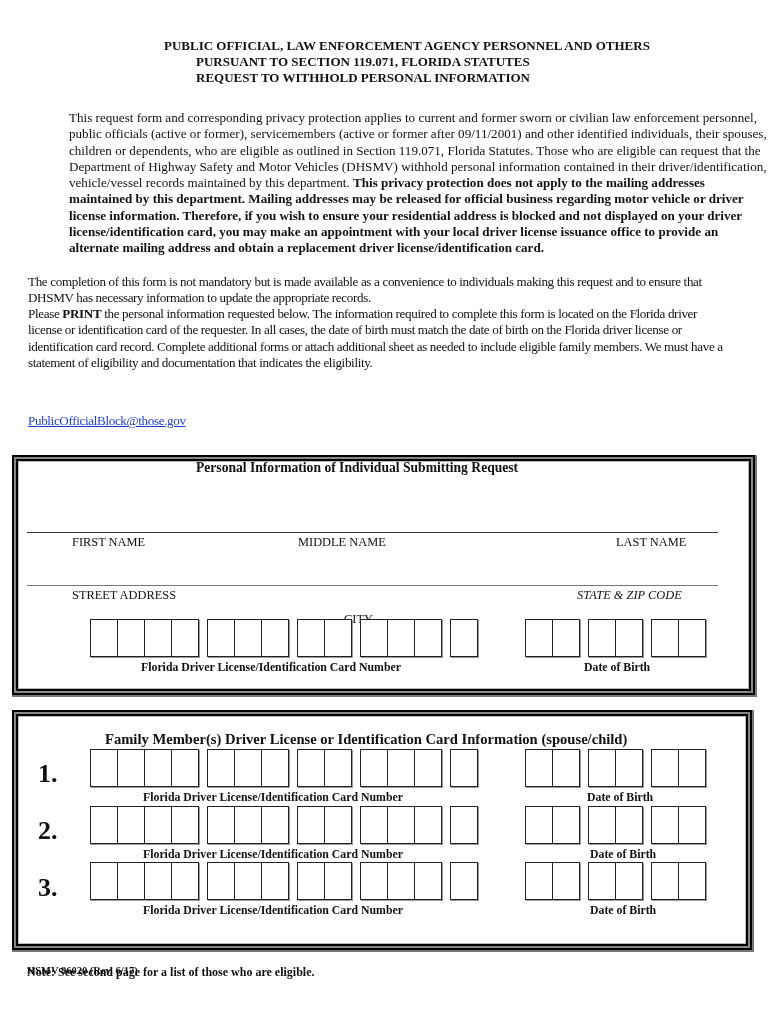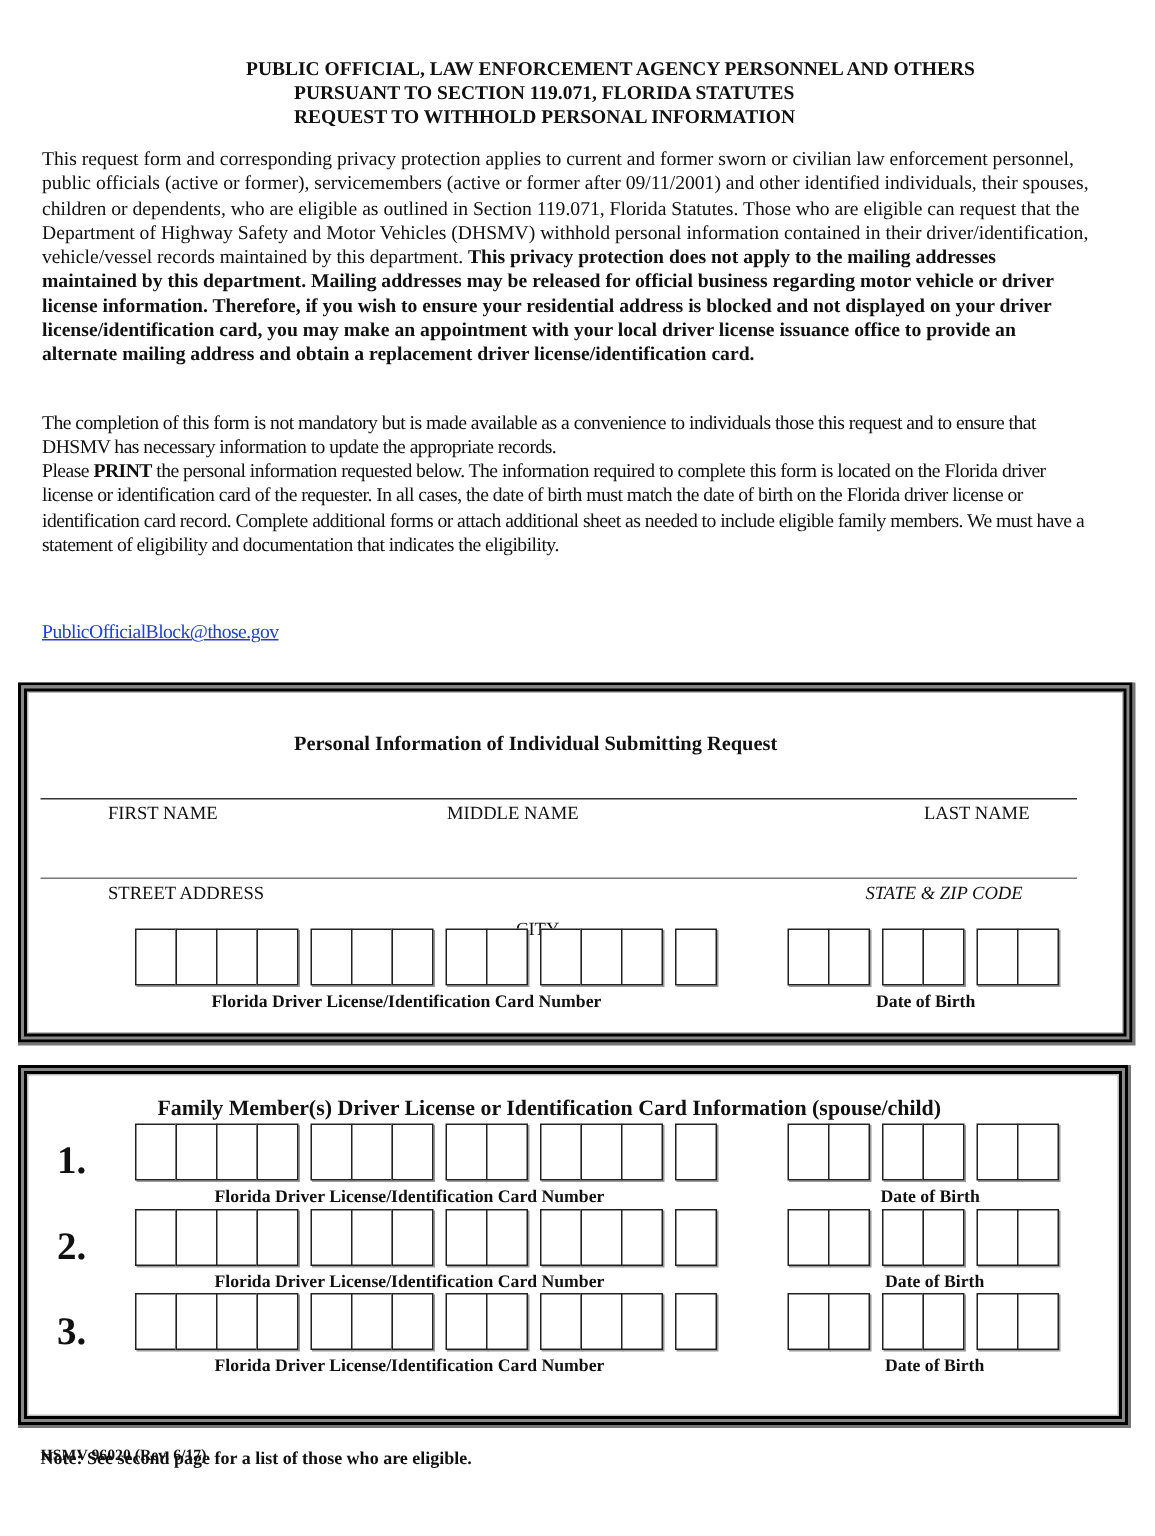--- a/index.html
+++ b/index.html
@@ -26,37 +26,37 @@
   .row-num { position: absolute; font-weight: bold; font-size: 26px; }
   .footer { position: absolute; font-weight: bold; white-space: nowrap; }
 </style>
 </head>
 <body>
 
 <div class="abs title" style="left:164px; top:38px;">PUBLIC OFFICIAL, LAW ENFORCEMENT AGENCY PERSONNEL AND OTHERS</div>
 <div class="abs title" style="left:196px; top:54px;">PURSUANT TO SECTION 119.071, FLORIDA STATUTES</div>
 <div class="abs title" style="left:196px; top:70px;">REQUEST TO WITHHOLD PERSONAL INFORMATION</div>
 
-<div class="abs para" style="top:98px;">
+<div class="abs para" style="top:110px;margin-left:41px;">
   <span>This request form and corresponding privacy protection applies to current and former sworn or civilian law enforcement personnel, public officials (active or former), servicemembers (active or former after 09/11/2001) and other identified individuals, their spouses, children or dependents, who are eligible as outlined in Section 119.071, Florida Statutes.  Those who are eligible can request that the Department of Highway Safety and Motor Vehicles (DHSMV) withhold personal information contained in their driver/identification, vehicle/vessel records maintained by this department.  </span><b>This privacy protection does not apply to the mailing addresses maintained by this department. Mailing addresses may be released for official business regarding motor vehicle or driver license information.   Therefore, if you wish to ensure your residential address is blocked and not displayed on your driver license/identification card, you may make an appointment with your local driver license issuance office to provide an alternate mailing address and obtain a replacement driver license/identification card.</b>
 </div>
 
-<div class="abs para condensed" style="top:274px;">The completion of this form is not mandatory but is made available as a convenience to individuals those this request and to ensure that DHSMV has necessary information to update the appropriate records.</div>
+<div class="abs para condensed" style="top:274px;">The completion of this form is not mandatory but is made available as a convenience to individuals making this request and to ensure that DHSMV has necessary information to update the appropriate records.</div>
 
 <div class="abs para condensed" style="top:306px;">
   <span>Please </span><b>PRINT</b><span> the personal information requested below.  The information required to complete this form is located on the Florida driver license or identification card of the requester.  In all cases, the date of birth must match the date of birth on the Florida driver license or identification card record.  Complete additional forms or attach additional sheet as needed to include eligible family members.  We must have a statement of eligibility and documentation that indicates the eligibility.</span>
 </div>
 
 <div class="abs para condensed" style="top:397px;">
   <br>
   <span class="email">PublicOfficialBlock@those.gov</span>
 </div>
 
 <div class="frame" style="left:12px; top:455px; width:739px; height:236px;"></div>
-<div class="abs sec-title" style="left:196px; top:488px;text-align:right;">Personal Information of Individual Submitting Request</div>
+<div class="abs sec-title" style="left:196px; top:460px;text-align:right;">Personal Information of Individual Submitting Request</div>
 
 <div class="field-line" style="left:27px; top:532px; width:691px;"></div>
 <div class="field-label" style="left:72px; top:535px;">FIRST NAME</div>
 <div class="field-label" style="left:298px; top:535px;">MIDDLE NAME</div>
 <div class="field-label" style="left:616px; top:535px;">LAST NAME</div>
 
 <div class="abs" style="left:27px; top:510px; width:691px; height:22px;"></div>
 
 <div class="field-line" style="left:27px; top:585px; width:691px; background:#777;"></div>
 <div class="field-label" style="left:72px; top:588px;">STREET ADDRESS</div>

